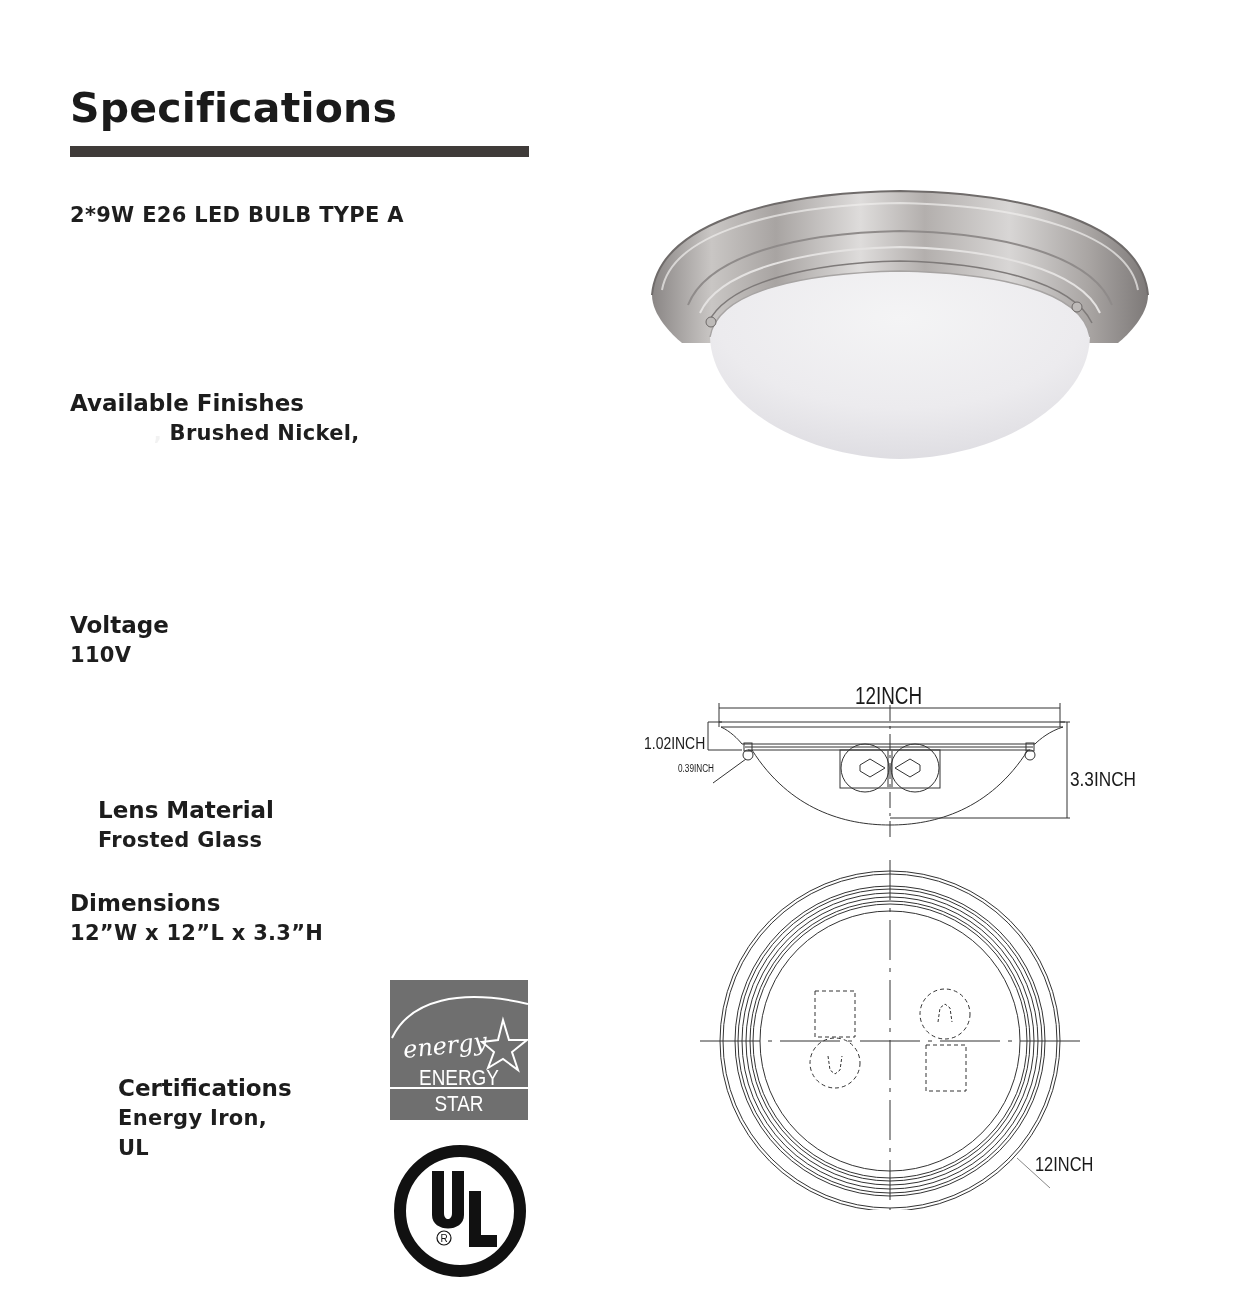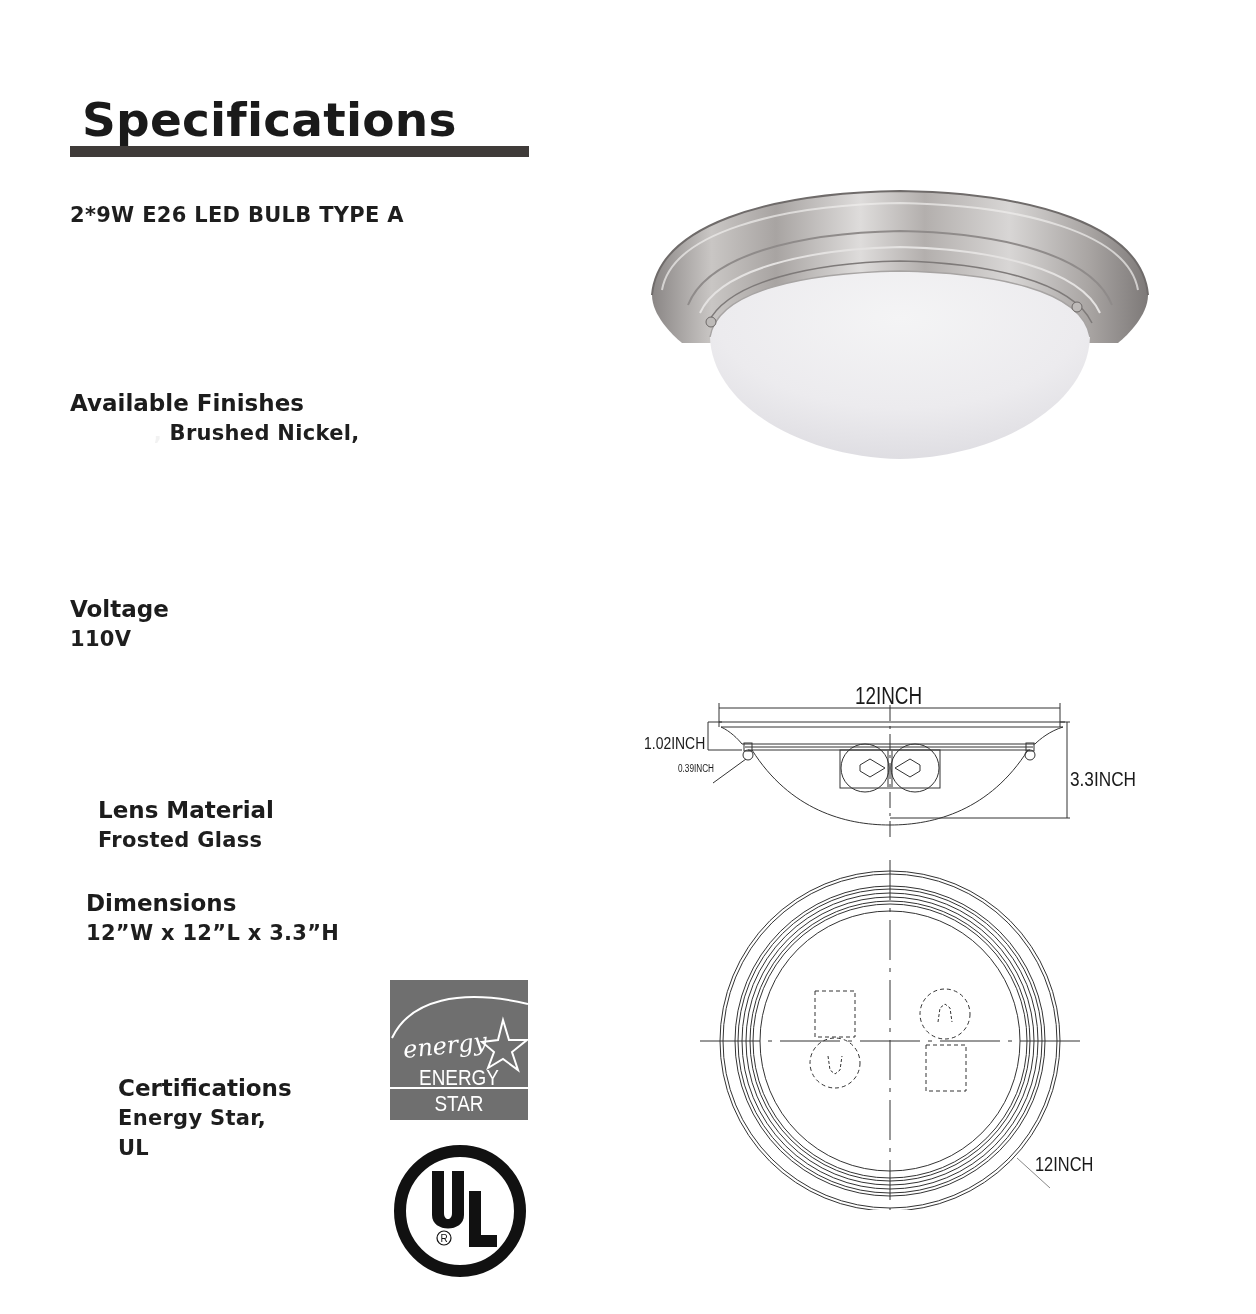--- a/index.html
+++ b/index.html
@@ -12,25 +12,25 @@
       height: 1314px;
       position: relative;
       overflow: hidden;
       font-family: "DejaVu Sans", "Liberation Sans", sans-serif;
       color: #1c1c1c;
     }
     .page-title {
       position: absolute;
       left: 70px;
       top: 80px;
-      font-size: 47px;
+      font-size: 41px;
       font-weight: bold;
       letter-spacing: 0.2px;
       color: #1a1a1a;
-      margin: 12px;
+      margin: 0;
       line-height: 56px;
     }
     .title-rule {
       position: absolute;
       left: 70px;
       top: 146px;
       width: 459px;
       height: 11px;
       background: #3f3b39;
     }
@@ -138,41 +138,41 @@
 
 <div class="spec" style="top:200px;">
   <div class="spec-value">2*9W E26 LED BULB TYPE A</div>
 </div>
 
 <div class="spec" style="top:388px;">
   <div class="spec-label">Available Finishes</div>
   <div class="spec-value"><span class="faint">&nbsp;&nbsp;&nbsp;&nbsp;&nbsp;&nbsp;&nbsp;&nbsp;&nbsp;&nbsp;&nbsp;,</span><span> Brushed Nickel,</span></div>
 </div>
 
-<div class="spec" style="top:594px;">
+<div class="spec" style="top:610px;">
   <div class="spec-label">Voltage</div>
   <div class="spec-value">110V</div>
 </div>
 
 <div class="spec" style="top:703px;">
 </div>
 
 <div class="spec" style="top:795px;margin-left:28px;">
   <div class="spec-label">Lens Material</div>
   <div class="spec-value">Frosted Glass</div>
 </div>
 
-<div class="spec" style="top:888px;margin-left:16px;">
+<div class="spec" style="top:888px;">
   <div class="spec-label">Dimensions</div>
   <div class="spec-value">12”W x 12”L x 3.3”H</div>
 </div>
 
 <div class="spec" style="top:1073px;margin-left:48px;">
   <div class="spec-label">Certifications</div>
-  <div class="spec-value">Energy Star,</div>
+  <div class="spec-value">Energy Iron,</div>
   <div class="spec-value">UL</div>
 </div>
 
 <div class="product-photo">
   <svg width="504" height="282" viewBox="0 0 504 282">
     <defs>
       <linearGradient id="nickel" x1="0" y1="0" x2="1" y2="0">
         <stop offset="0" stop-color="#8a8685"></stop>
         <stop offset="0.12" stop-color="#c9c6c4"></stop>
         <stop offset="0.25" stop-color="#a8a4a2"></stop>

